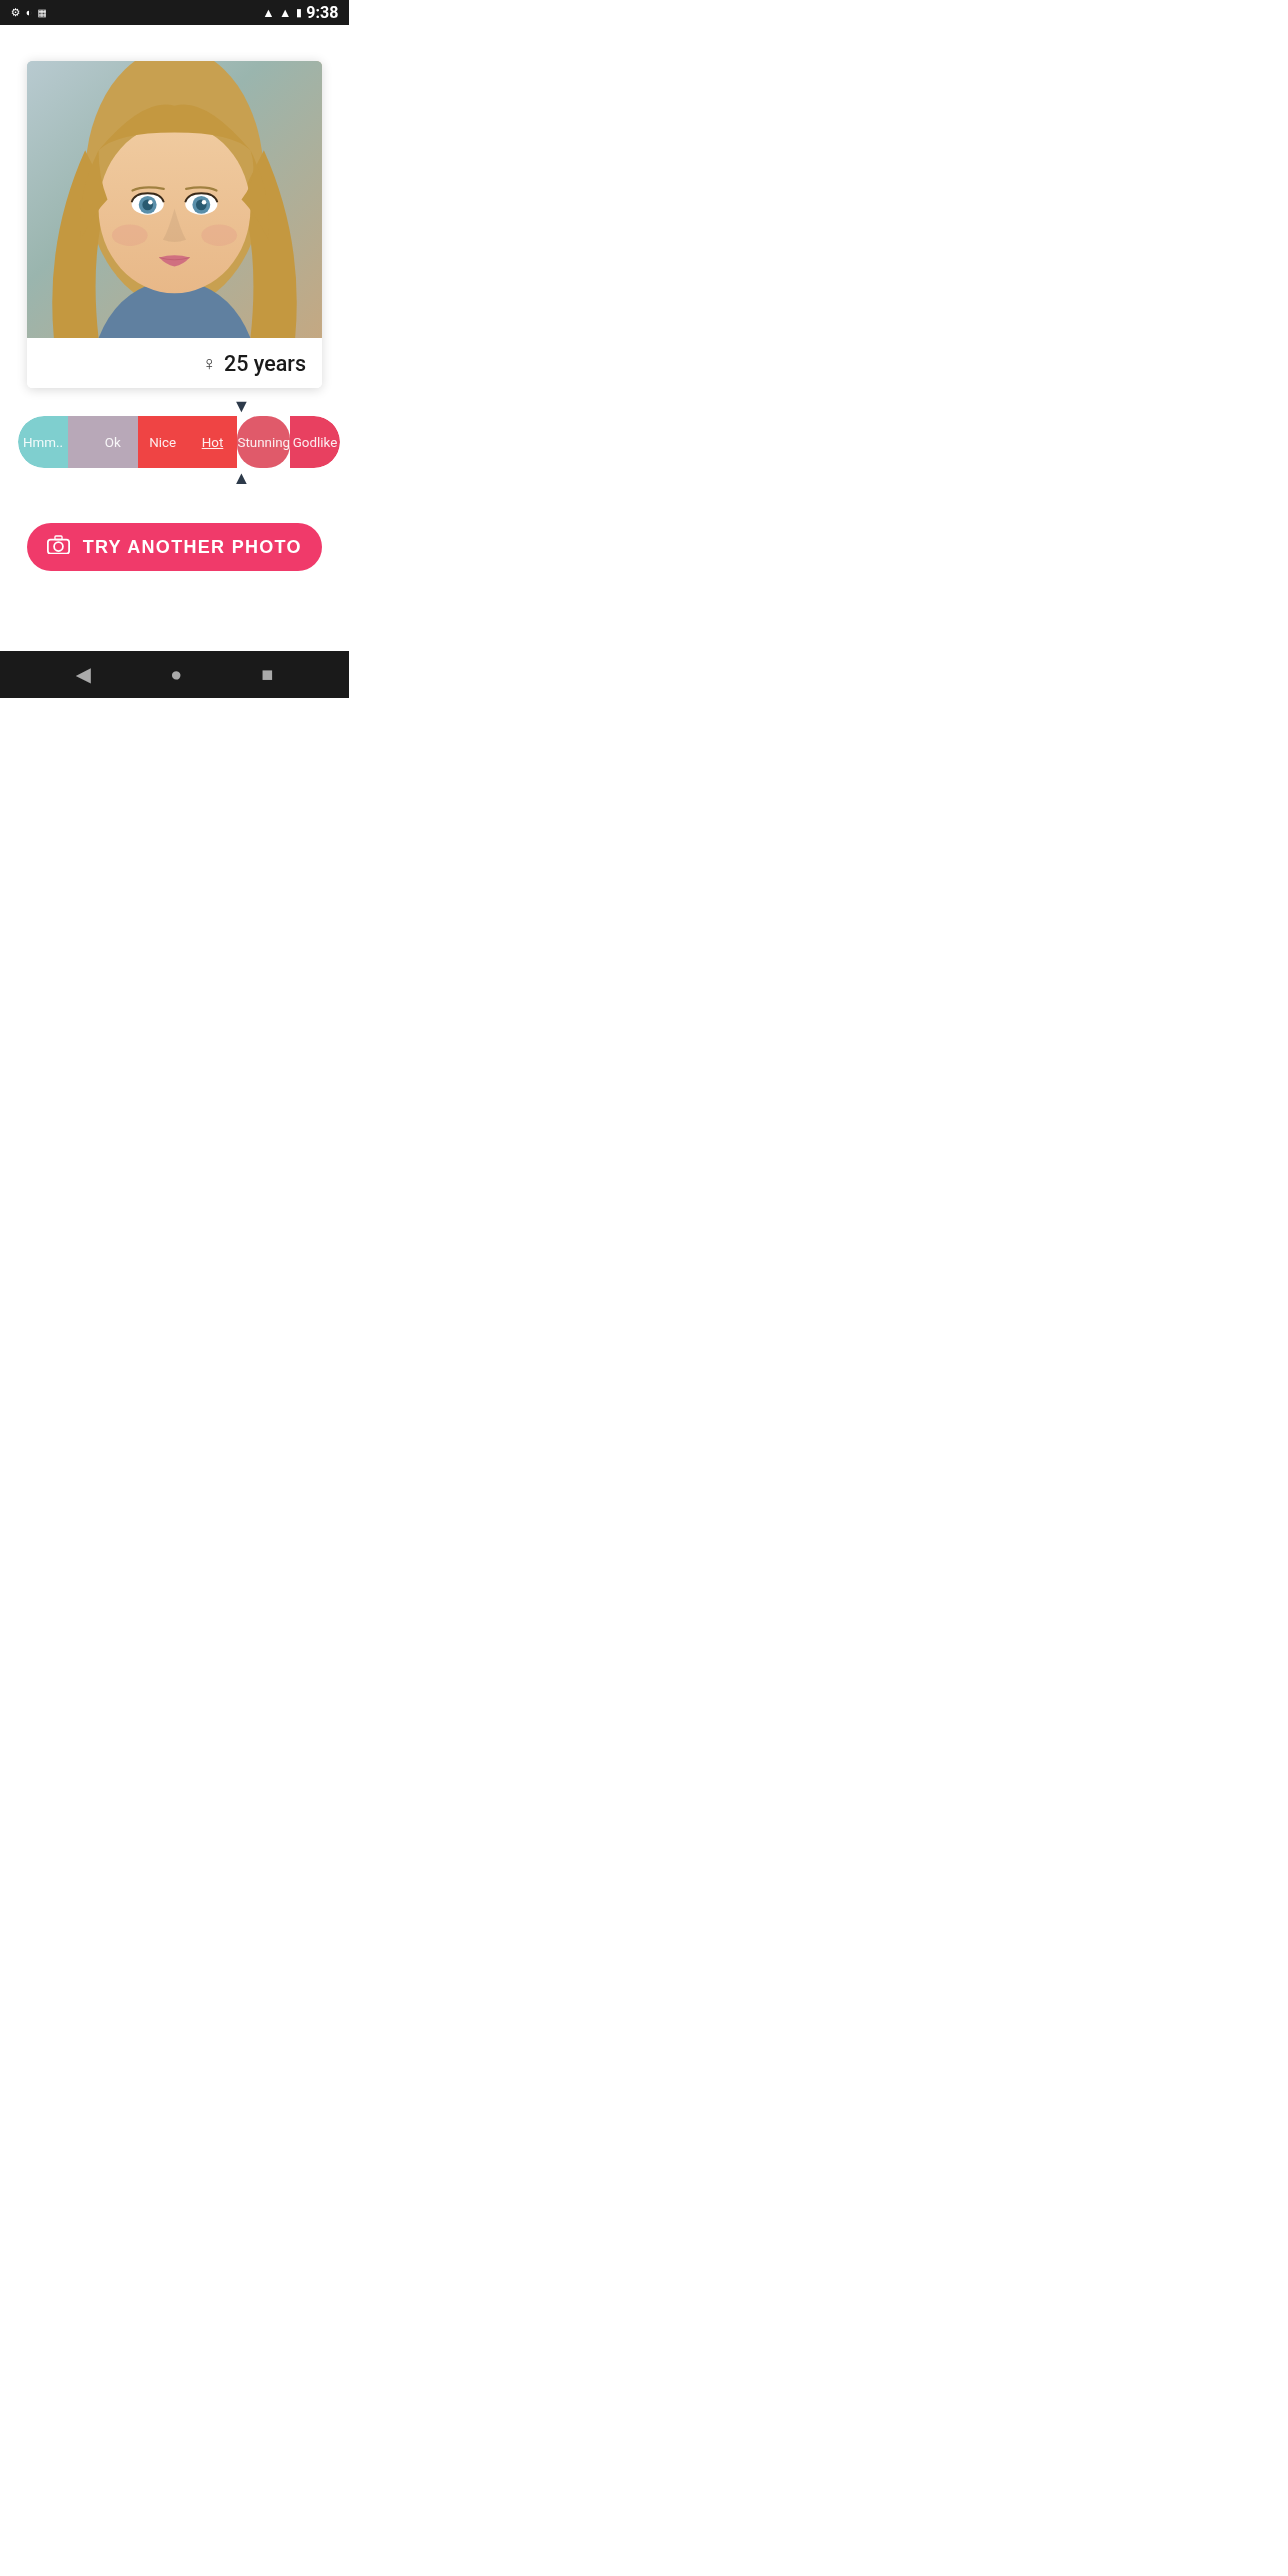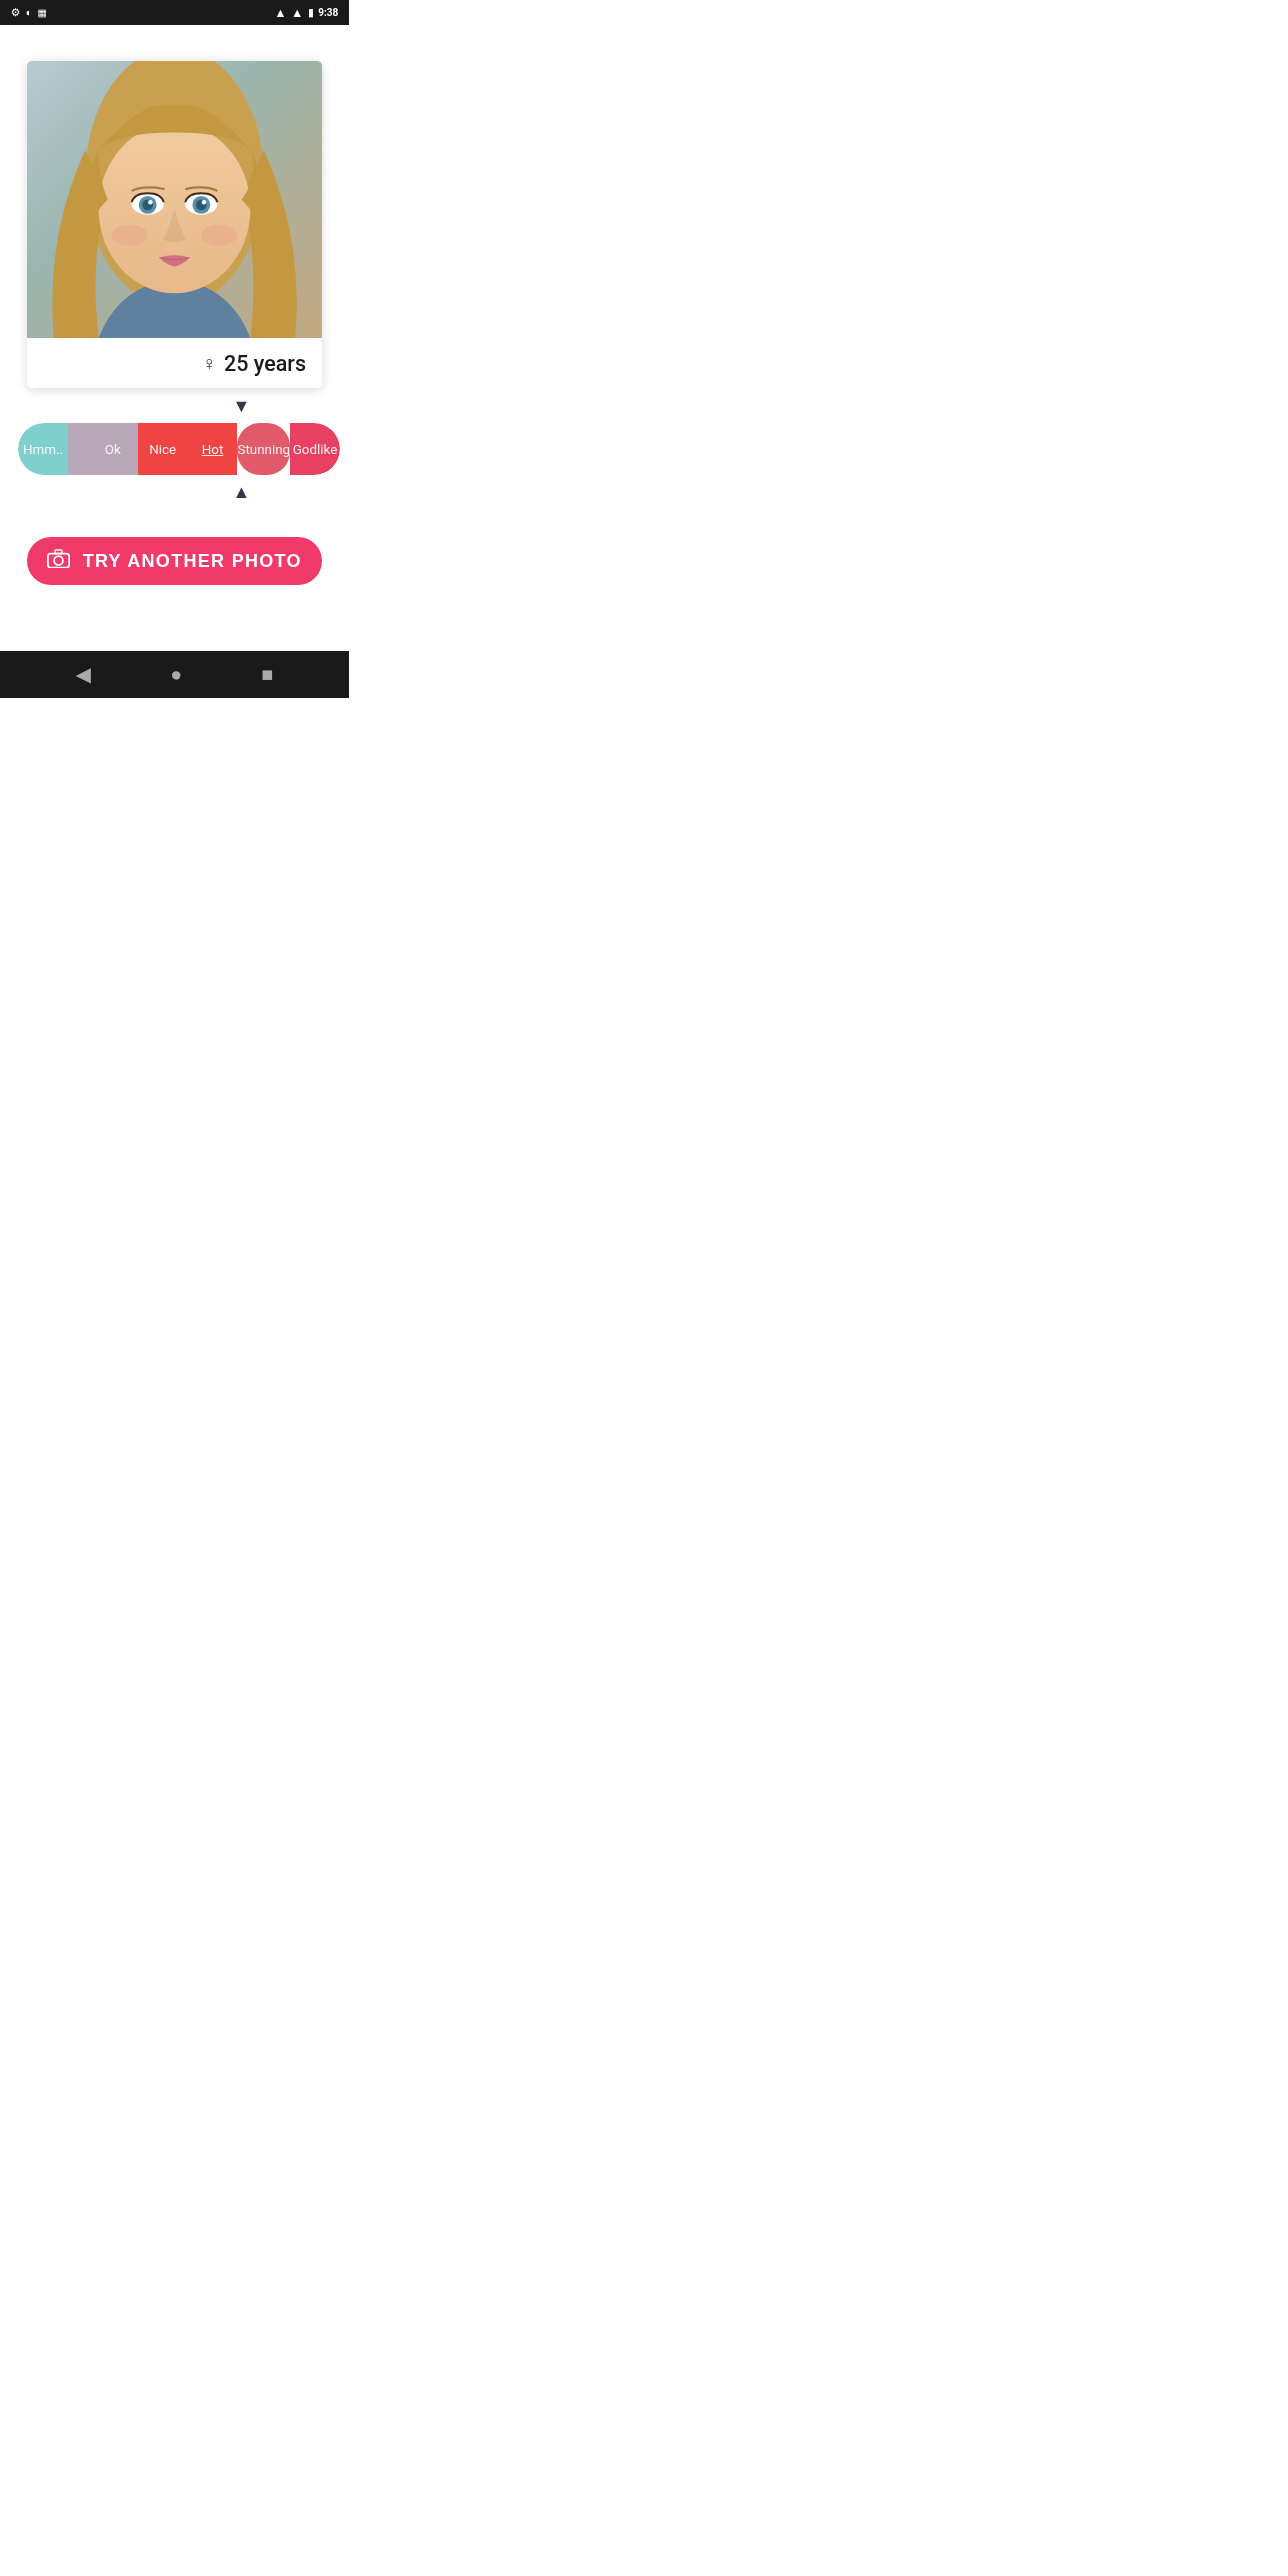--- a/index.html
+++ b/index.html
@@ -43,21 +43,21 @@
       gap: 4.5px;
     }
 
     .status-icon {
       color: #ffffff;
       font-size: 10.7px;
     }
 
     .status-time {
       color: #ffffff;
-      font-size: 10px;
+      font-size: 16px;
       font-weight: bold;
     }
 
     
     .main-content {
       width: 100%;
       display: flex;
       flex-direction: column;
       align-items: center;
       padding: 36px 18px 18px;
@@ -116,21 +116,21 @@
     }
 
     .rating-bar {
       width: 322px;
       display: flex;
       align-items: center;
       height: 52px;
       border-radius: 27px;
       overflow: hidden;
       position: relative;
-      margin: 8px auto;
+      margin: 1px auto;
     }
 
     .rating-segment {
       flex: 1;
       height: 100%;
       display: flex;
       align-items: center;
       justify-content: center;
       font-size: 13.4px;
       font-weight: 400;

